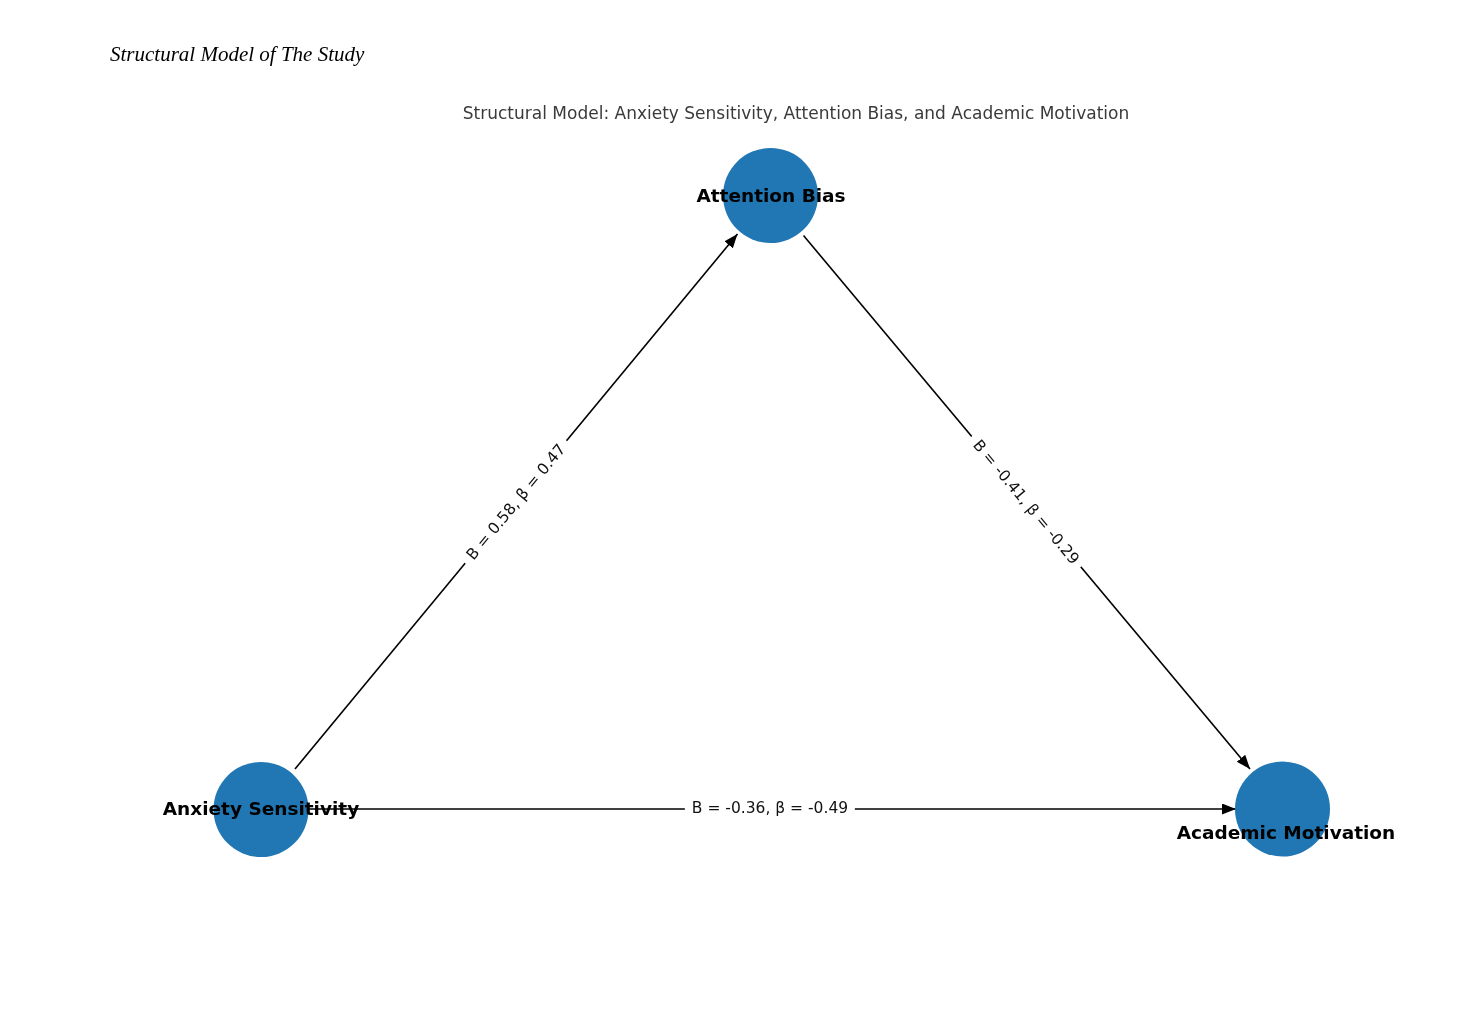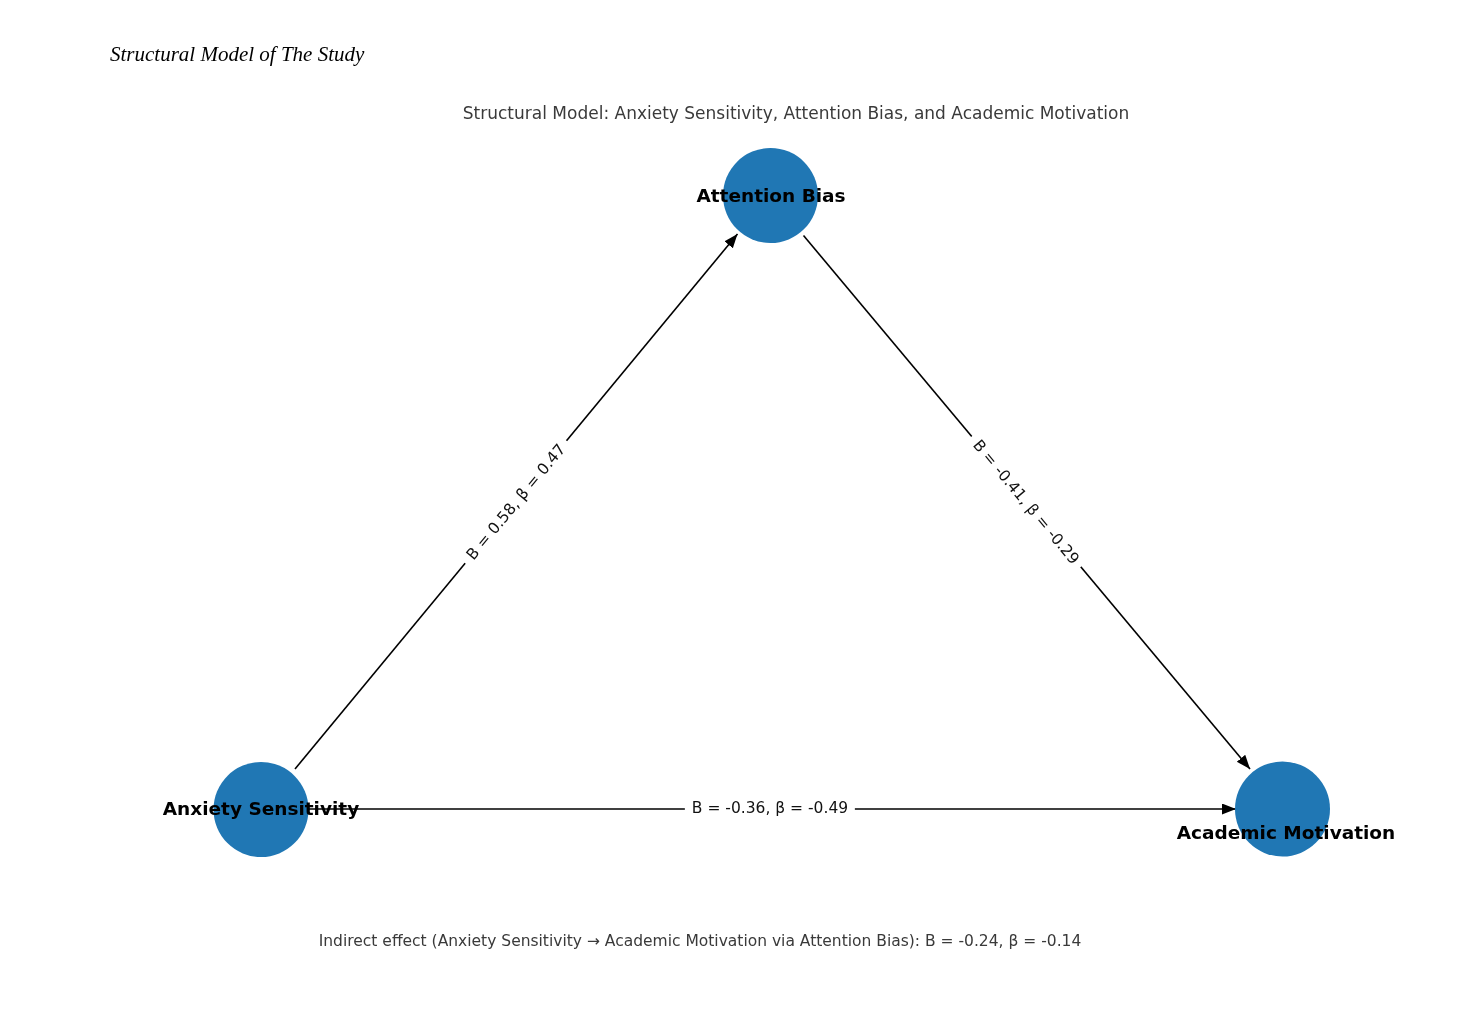--- a/index.html
+++ b/index.html
@@ -117,15 +117,14 @@
   <div class="edge-label right">B = -0.41, β = -0.29</div>
 
   <div class="edge-label bottom">B = -0.36, β = -0.49</div>
 
   <div class="node-label ab">Attention Bias</div>
 
   <div class="node-label as">Anxiety Sensitivity</div>
 
   <div class="node-label am">Academic Motivation</div>
 
-  <div class="fig-annotation">Indirect effect (Anxiety Sensitivity → Academic Motivation via Attention Bias): B = -0.24, β = -0.14</div>
 
 </div>
 
 </body></html>

